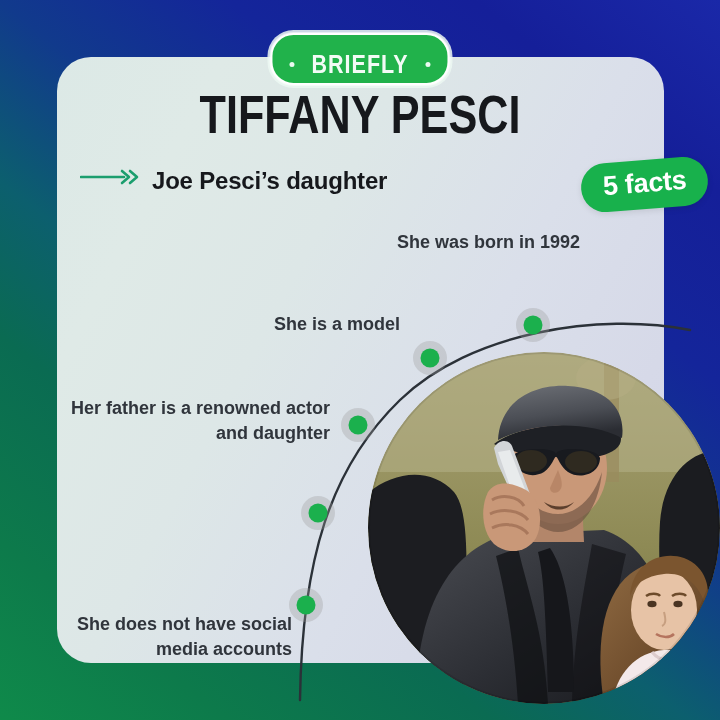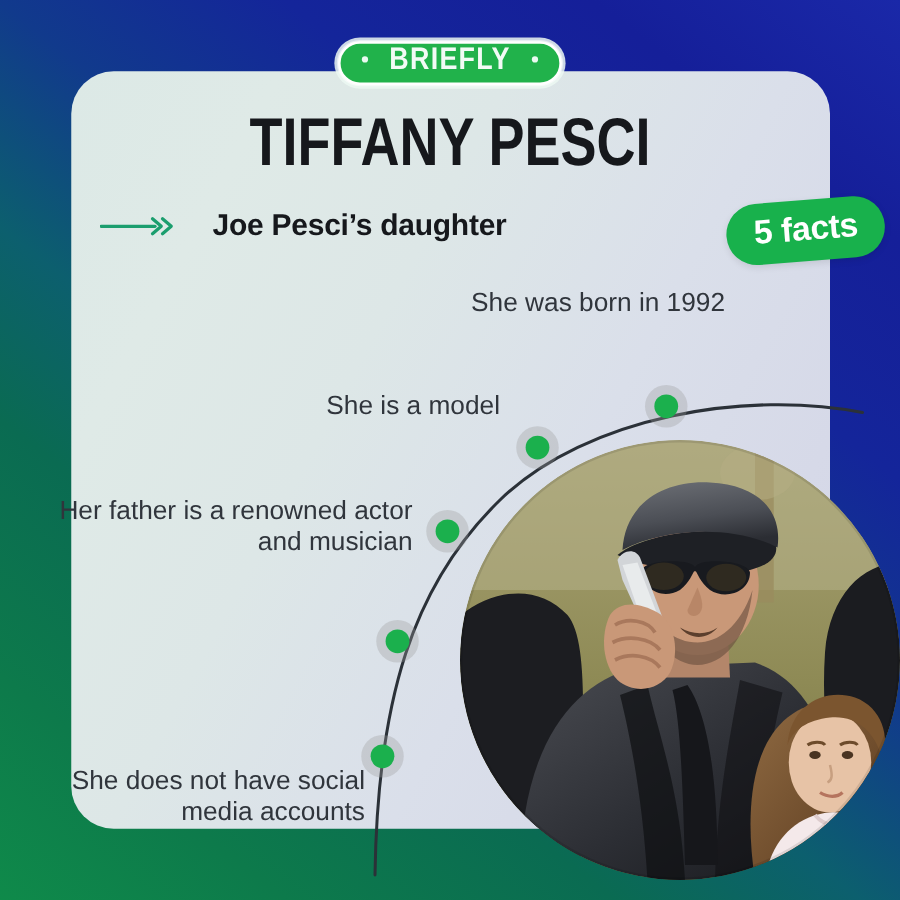--- a/index.html
+++ b/index.html
@@ -53,21 +53,21 @@
     transform: translateX(-50%);
     z-index: 40;
     padding: 3px;
     border-radius: 26px;
     background: rgba(236, 248, 242, 0.85);
   }
   .briefly-inner {
     border: 2px solid #ffffff;
     background: #21b24b;
     border-radius: 23px;
-    padding: 0 17px 6px 17px;
+    padding: 17px 17px 6px 17px;
     display: flex;
     align-items: center;
     gap: 9px;
     box-shadow: 0 0 0 1px rgba(255,255,255,0.55);
   }
   .briefly-dot {
     width: 5px;
     height: 5px;
     border-radius: 50%;
     background: #eafaf0;
@@ -102,22 +102,22 @@
     transform: scaleX(0.80);
     white-space: nowrap;
   }
 
   
   .subtitle-row {
     position: absolute;
     top: 168px;
     left: 80px;
     display: flex;
-    align-items: center;
-    gap: 28px;
+    align-items: flex-start;
+    gap: 10px;
     z-index: 30;
   }
   .arrow-wrap {
     width: 62px;
     height: 18px;
     flex: 0 0 auto;
     display: block;
   }
   .subtitle-text {
     color: #16181c;
@@ -168,23 +168,23 @@
     inset: 0;
     z-index: 28;
     pointer-events: none;
   }
 
   
   .fact {
     position: absolute;
     z-index: 32;
     color: #30353c;
-    font-size: 21px;
+    font-size: 18px;
     line-height: 25px;
-    font-weight: normal;
+    font-weight: bold;
     text-align: right;
     white-space: pre-line;
   }
 
   .fact-0 { right: 140px; top: 230px; }
   .fact-1 { right: 320px; top: 312px; margin-left: 16px; }
   .fact-2 { right: 390px; top: 396px; text-align: right; }
   .fact-3 { right: 430px; top: 494px; }
   .fact-4 { right: 428px; top: 612px; }
 </style>
@@ -343,17 +343,17 @@
     <span class="subtitle-text">Joe Pesci’s daughter</span>
   </div>
 
   <div class="facts-pill">
     <span class="facts-pill-text">5 facts</span>
   </div>
 
   <div class="fact fact-0">She was born in 1992</div>
   <div class="fact fact-1">She is a model</div>
   <div class="fact fact-2">Her father is a renowned actor
-and musician</div>
+and daughter</div>
   <div class="fact fact-4">She does not have social
 media accounts</div>
 
 </div>
 
 </body></html>

